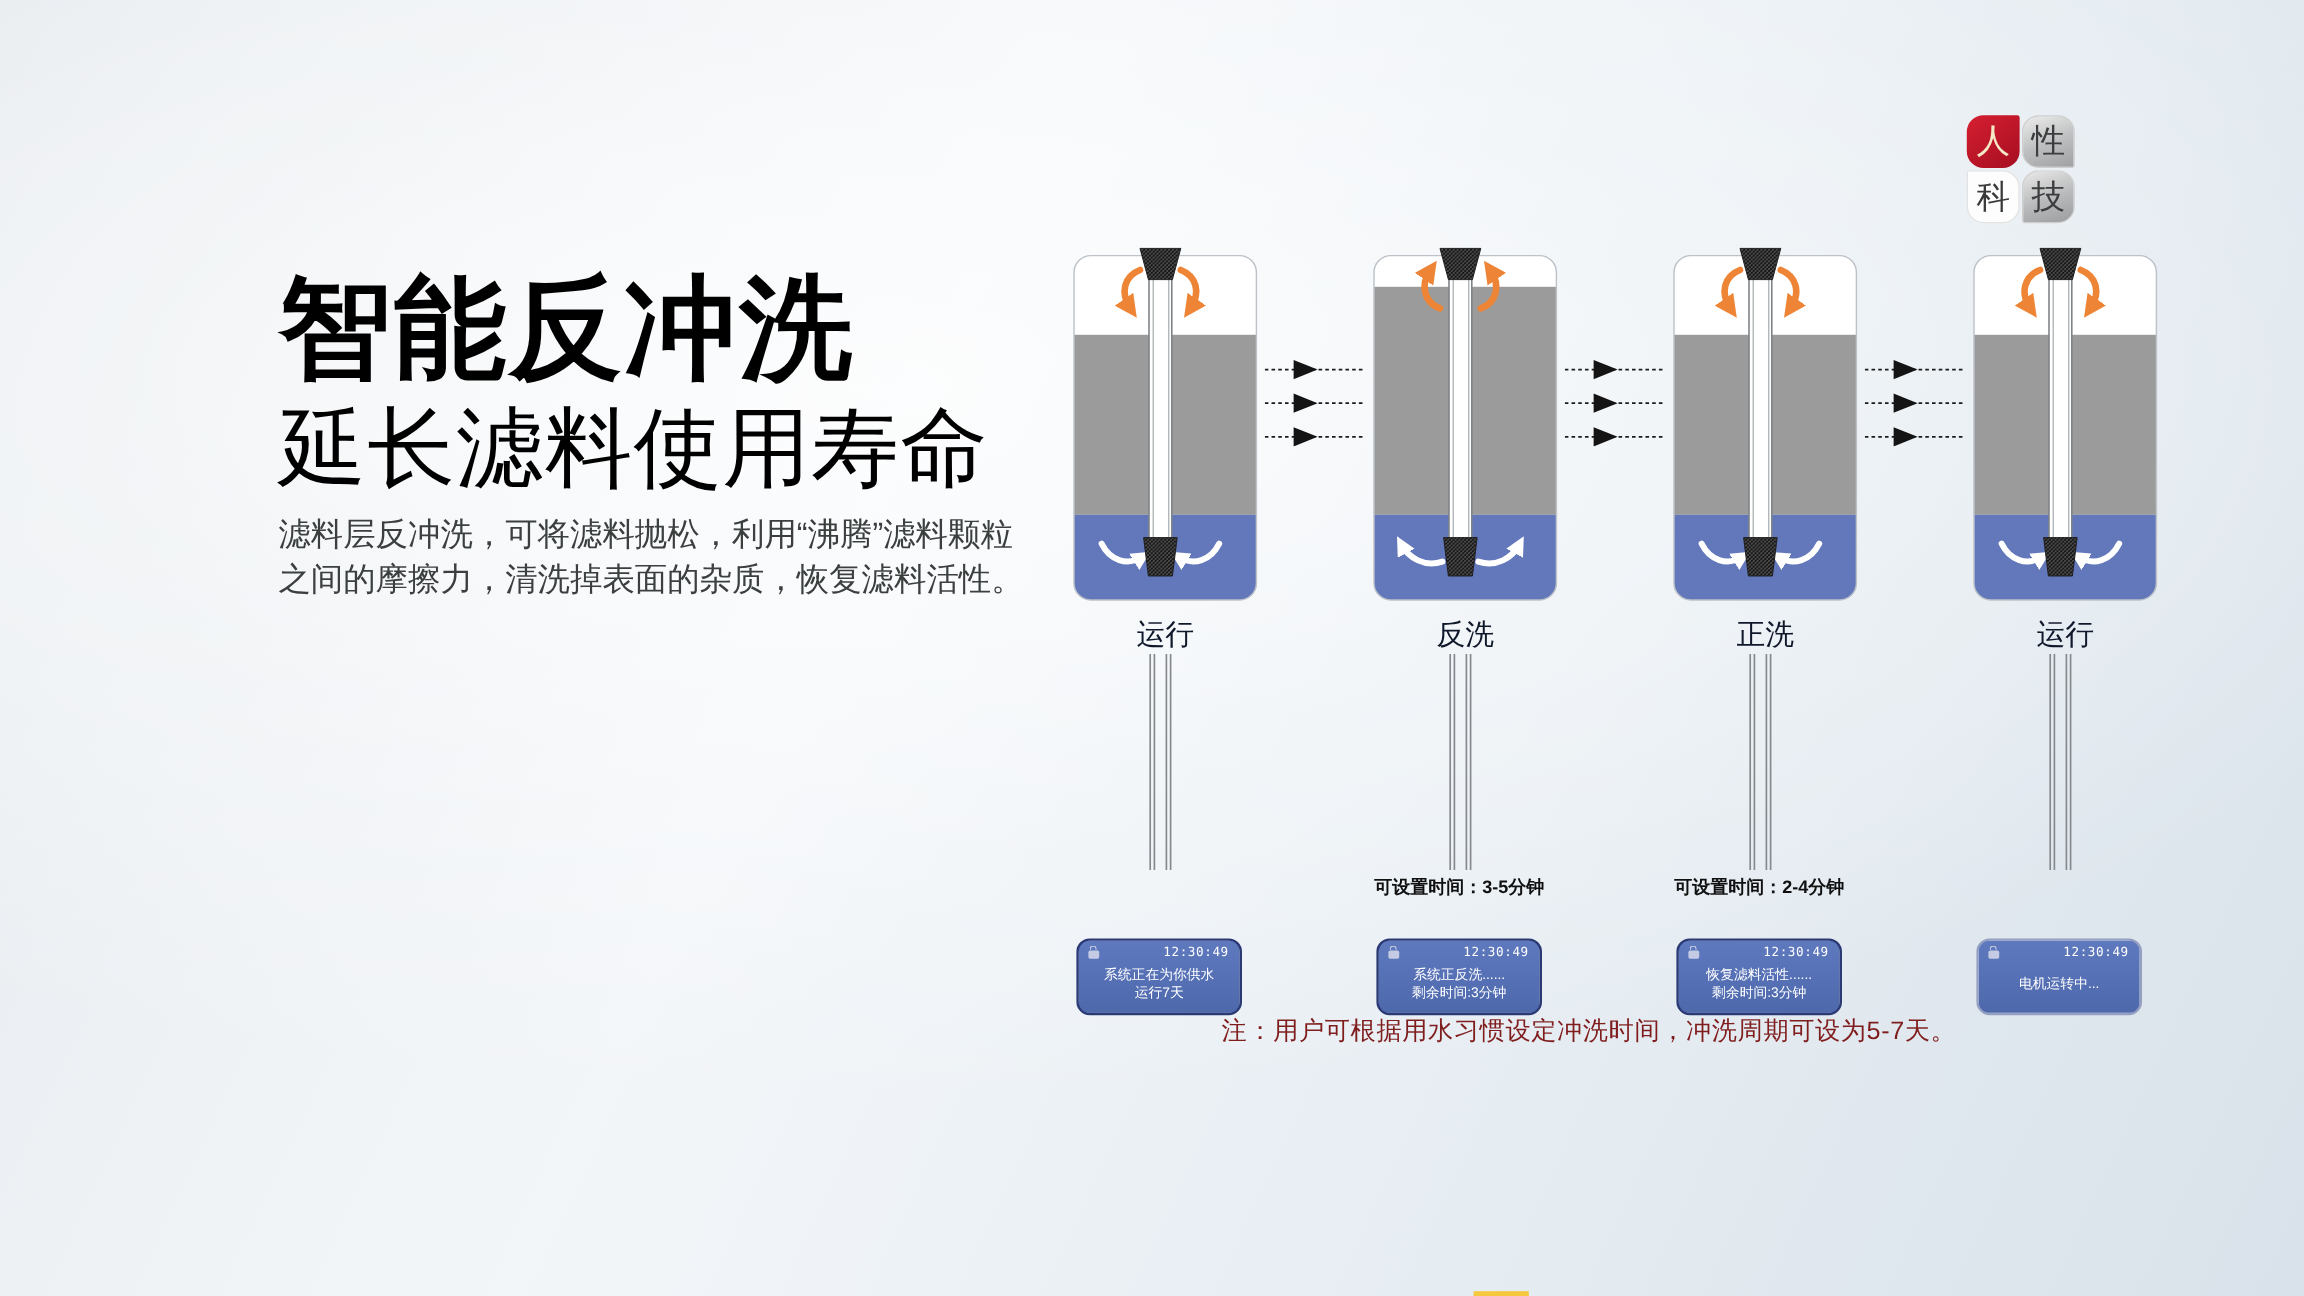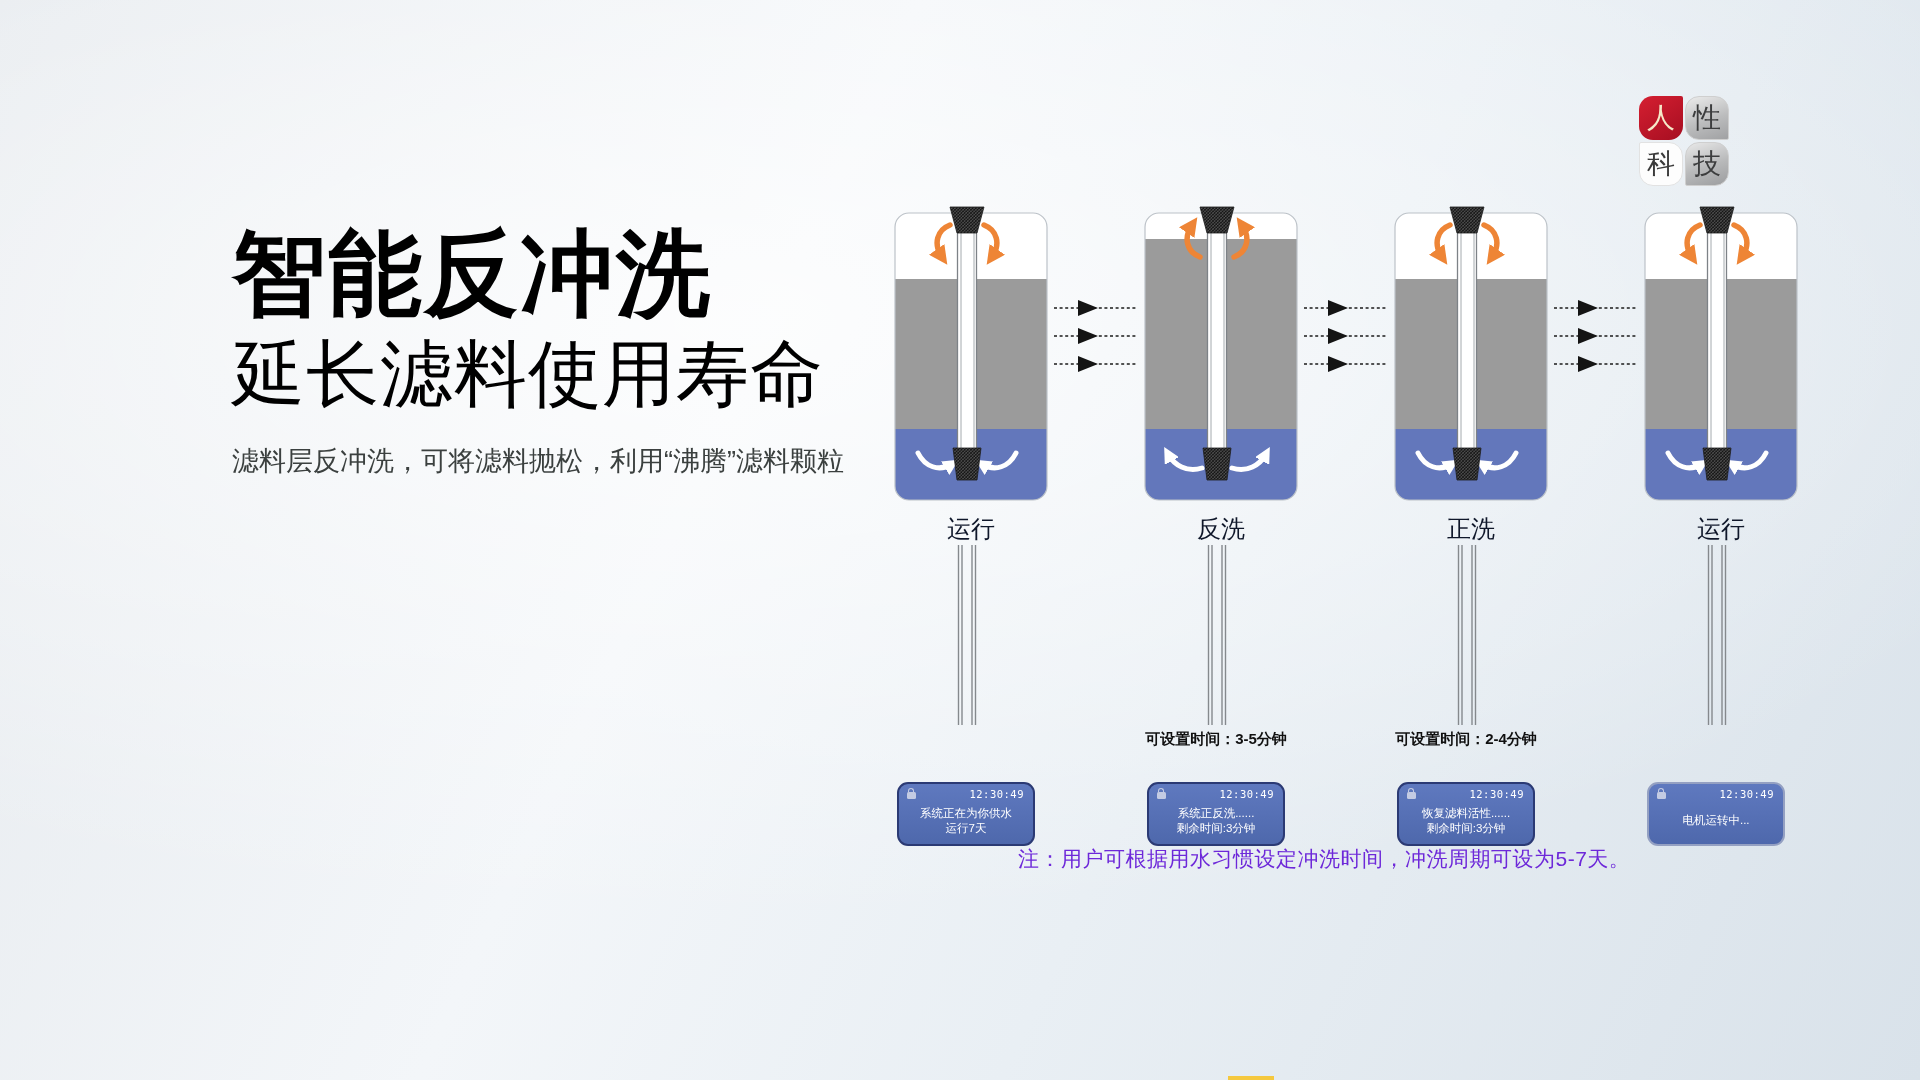--- a/index.html
+++ b/index.html
@@ -17,21 +17,21 @@
   .logo .tile{width:44px;height:44px;display:flex;align-items:center;justify-content:center;
         font-family:"Liberation Serif",serif;font-size:28px;}
   .tile-red{background:linear-gradient(145deg,#d51f31,#a60e21);color:#f6e9c9;border-radius:14px 2px 14px 14px;}
   .tile-silver1{background:linear-gradient(160deg,#ececec,#bcbdbe 55%,#a0a1a3);color:#3c3d3e;border-radius:14px 14px 2px 14px;border:1px solid #cfcfcf;box-sizing:border-box;}
   .tile-white{background:#fdfdfd;color:#3a3a3a;border-radius:2px 14px 14px 14px;border:1px solid #e2e2e2;box-sizing:border-box;}
   .tile-silver2{background:linear-gradient(160deg,#e9e9e9,#b8b9ba 55%,#9c9d9f);color:#3c3d3e;border-radius:14px 14px 14px 2px;border:1px solid #cfcfcf;box-sizing:border-box;}
   
   .hero{position:absolute;left:232px;top:222px;}
   .hero h1{margin:0;font-size:94px;line-height:104px;font-weight:700;letter-spacing:2px;color:#000000;}
   .hero h2{margin:6px 0 0 0;font-size:73px;line-height:84px;font-weight:400;letter-spacing:1px;color:#000000;}
-  .hero .desc{margin-top:26px;font-size:27px;line-height:38px;color:#3b403f;}
+  .hero .desc{margin-top:10px;font-size:27px;line-height:38px;color:#3b403f;}
   
   #stages{position:absolute;left:0;top:0;}
   .stage-col{position:absolute;top:205px;width:160px;height:660px;}
   .stage-col .diagram{position:absolute;left:0;top:0;}
   .stage-label{position:absolute;top:308px;left:0;width:160px;text-align:center;
                font-size:24px;font-weight:500;color:#0f172a;}
   .pipe{position:absolute;left:64px;top:340px;}
   .settable{position:absolute;top:525px;left:75px;transform:translateX(-50%);
             white-space:nowrap;font-size:15px;font-weight:700;color:#101010;}
   .screen{position:absolute;left:6px;top:577px;width:138px;height:64px;box-sizing:border-box;
@@ -40,21 +40,21 @@
   #stages .stage-col:nth-child(4) .screen{border-color:#94a0c2;}
   .stime{position:absolute;top:4px;right:9px;font-family:"DejaVu Sans Mono",monospace;
          font-size:10.5px;letter-spacing:.5px;color:#ffffff;}
   .lock{position:absolute;top:8px;left:8px;width:9px;height:7px;background:#c4cbe3;border-radius:1.5px;}
   .lock:before{content:'';position:absolute;top:-4px;left:1.2px;width:4px;height:4px;
          border:1.6px solid #c4cbe3;border-bottom:none;border-radius:3px 3px 0 0;box-sizing:border-box;width:6px;}
   .smsg{position:absolute;left:4px;right:4px;top:18px;bottom:5px;display:flex;flex-direction:column;
         align-items:center;justify-content:center;color:#ffffff;font-size:11.5px;line-height:15px;text-align:center;}
   
   .connector{position:absolute;top:300px;}
-  .note{position:absolute;left:1018px;top:845px;font-size:21px;color:#6d28d9;letter-spacing:.5px;}
+  .note{position:absolute;left:1018px;top:845px;font-size:21px;color:#7f1d1d;letter-spacing:.5px;}
   .peek{position:absolute;left:1228px;top:1076px;width:46px;height:4px;background:#f5c83e;}
 </style>
 </head>
 <body>
 
 <svg id="defs-holder" aria-hidden="true">
   <defs>
     <pattern id="mesh" width="3.2" height="3.2" patternUnits="userSpaceOnUse">
       <rect width="3.2" height="3.2" fill="#161616"></rect>
       <path d="M0,3.2 L3.2,0" stroke="#6e6e6e" stroke-width="0.6"></path>
@@ -77,20 +77,21 @@
   <div class="tile tile-silver1">性</div>
   <div class="tile tile-white">科</div>
   <div class="tile tile-silver2">技</div>
 </div>
 
 <div class="hero">
   <h1>智能反冲洗</h1>
   <h2>延长滤料使用寿命</h2>
   <div class="desc">
     <div>滤料层反冲洗，可将滤料抛松，利用“沸腾”滤料颗粒</div>
+    <div>之间的摩擦力，清洗掉表面的杂质，恢复滤料活性。</div>
   </div>
 </div>
 
 <div id="stages">
     <div class="stage-col" style="left: 891px;">
     <svg class="diagram" width="160" height="300" viewBox="0 0 160 300">
   <defs>
           <clipPath id="clip0">
             <rect x="4" y="8" width="152" height="287" rx="14"></rect>
           </clipPath>

